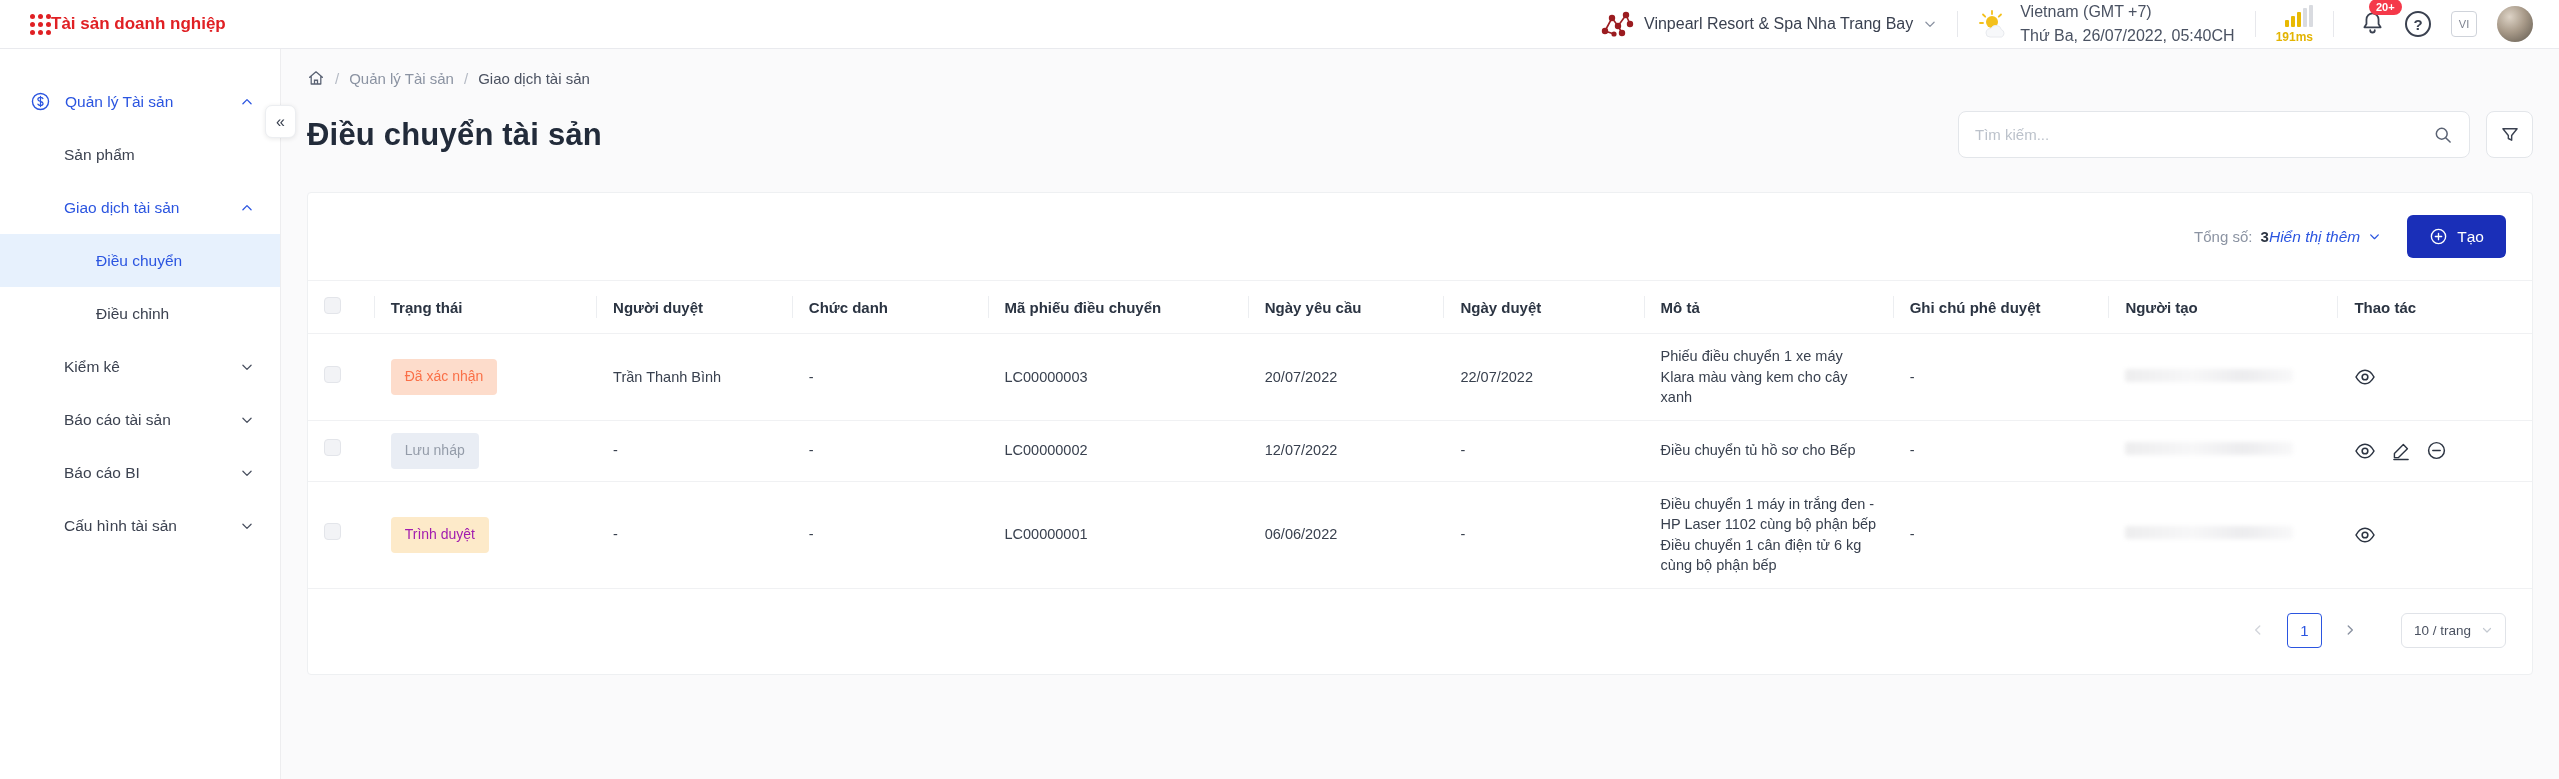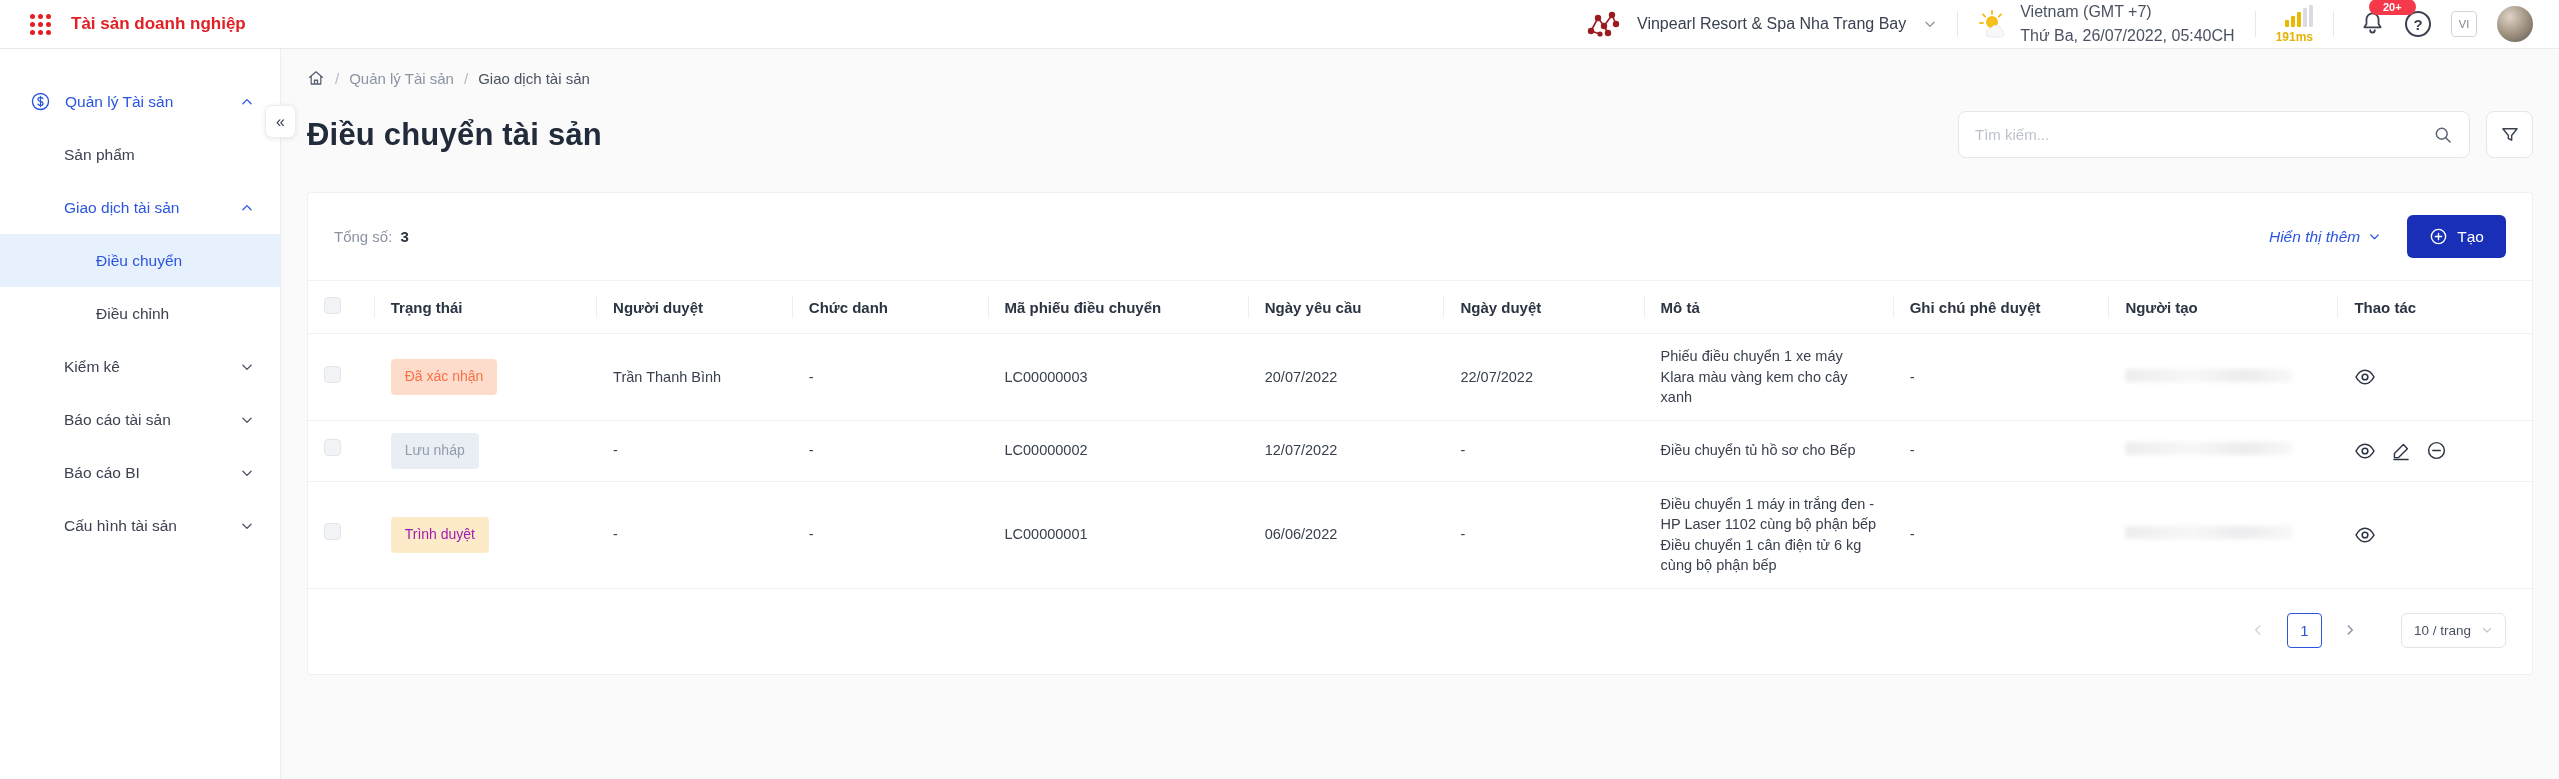--- a/index.html
+++ b/index.html
@@ -3,41 +3,41 @@
 <meta charset="utf-8">
 <style>
   * { margin:0; padding:0; box-sizing:border-box; }
   html,body { width:2559px; height:779px; }
   body { font-family:"Liberation Sans", sans-serif; background:#fff; color:#39414f; overflow:hidden; }
   .app { width:2559px; height:779px; display:flex; flex-direction:column; }
 
   
   .topbar { height:49px; flex:0 0 49px; background:#fff; border-bottom:1px solid #e9eaee;
             display:flex; align-items:center; justify-content:space-between; padding:0 26px 0 30px; }
-  .brand { display:flex; align-items:center; gap:20px; }
+  .brand { display:flex; align-items:center; gap:0; }
   .grid-icon { display:grid; grid-template-columns:repeat(3,5px); grid-gap:3px; cursor:pointer; }
   .grid-icon i { width:5px; height:5px; border-radius:50%; background:#e02024; }
   .brand-title { color:#e02024; font-size:17px; font-weight:700; }
 
   .topbar-right { display:flex; align-items:center; gap:20px; height:100%; }
   .tb-divider { width:1px; height:26px; background:#e7e8ec; }
-  .company { display:flex; align-items:center; gap:17px; cursor:pointer; }
+  .company { display:flex; align-items:center; gap:10px; cursor:pointer; }
   .company-name { font-size:16px; color:#3a4150; }
   .chev { color:#8b93a2; display:inline-flex; }
   .weather { display:flex; align-items:center; gap:10px; }
   .weather-text { font-size:16px; color:#4a5262; line-height:1.5; }
   .latency { display:flex; flex-direction:column; align-items:flex-end; gap:3px; }
   .bars { display:flex; align-items:flex-end; gap:2px; height:22px; }
   .bars i { width:4px; border-radius:1px; }
   .bars i.y { background:#e8b902; }
   .bars i.g { background:#d9dbe0; }
   .latency-ms { font-size:12px; color:#e3b402; font-weight:700; }
   .bell-wrap { position:relative; cursor:pointer; color:#3a4150; margin-left:6px; }
   .badge { position:absolute; top:-11px; left:9px; background:#f5394a; color:#fff; font-size:11px;
-           font-weight:700; border-radius:10px; padding:2px 14px; }
+           font-weight:700; border-radius:10px; padding:2px 7px; }
   .help-circle { width:26px; height:26px; border:2px solid #3a4150; border-radius:50%; display:flex;
                  align-items:center; justify-content:center; font-size:15px; font-weight:700; color:#3a4150; cursor:pointer; }
   .lang-box { width:26px; height:26px; border:1px solid #cfd3da; border-radius:4px; display:flex;
               align-items:center; justify-content:center; font-size:11px; color:#7c828f; cursor:pointer; }
   .avatar { width:36px; height:36px; border-radius:50%; cursor:pointer;
             background:radial-gradient(circle at 35% 30%, #ddd3c6 0%, #a89a89 45%, #5d564c 100%); }
 
   
   .layout { flex:1; display:flex; min-height:0; }
   .sidebar { width:281px; flex:0 0 281px; background:#fff; border-right:1px solid #ededef; padding-top:26px; }
@@ -69,21 +69,21 @@
   .search-box { width:512px; height:47px; background:#fff; border:1px solid #e3e6ea; border-radius:8px;
                 display:flex; align-items:center; padding:0 16px; }
   .search-box input { flex:1; border:none; outline:none; font-size:15px; color:#39414f; font-family:inherit; background:transparent; }
   .search-box input::placeholder { color:#bcc2cb; }
   .search-box .s-icon { color:#5a6273; display:inline-flex; }
   .filter-btn { width:47px; height:47px; background:#fff; border:1px solid #e3e6ea; border-radius:8px;
                 display:flex; align-items:center; justify-content:center; color:#3a4150; cursor:pointer; }
 
   
   .card { margin-top:34px; background:#fff; border:1px solid #eef0f2; border-radius:4px; }
-  .card-toolbar { display:flex; align-items:center; justify-content:space-between; padding:22px 26px; }
+  .card-toolbar { display:flex; align-items:center; justify-content:flex-end; padding:22px 26px; }
   .total { font-size:15px; color:#8b93a2; }
   .total b { color:#2c3442; margin-left:4px; }
   .toolbar-right { display:flex; align-items:center; gap:26px; }
   .show-more { display:flex; align-items:center; gap:8px; color:#2b55e0; font-size:15.5px; cursor:pointer; text-decoration:none;font-style:italic; }
   .create-btn { display:flex; align-items:center; gap:9px; background:#1a2fb8; color:#fff; border:none;
                 border-radius:6px; padding:12px 22px; font-size:15.5px; font-family:inherit; cursor:pointer; }
 
   table { width:100%; border-collapse:collapse; table-layout:fixed; }
   thead th { background:#fff; border-top:1px solid #f0f1f3; border-bottom:1px solid #f0f1f3;
              font-size:15px; font-weight:700; color:#2b3442; text-align:left; padding:16px; position:relative; }

